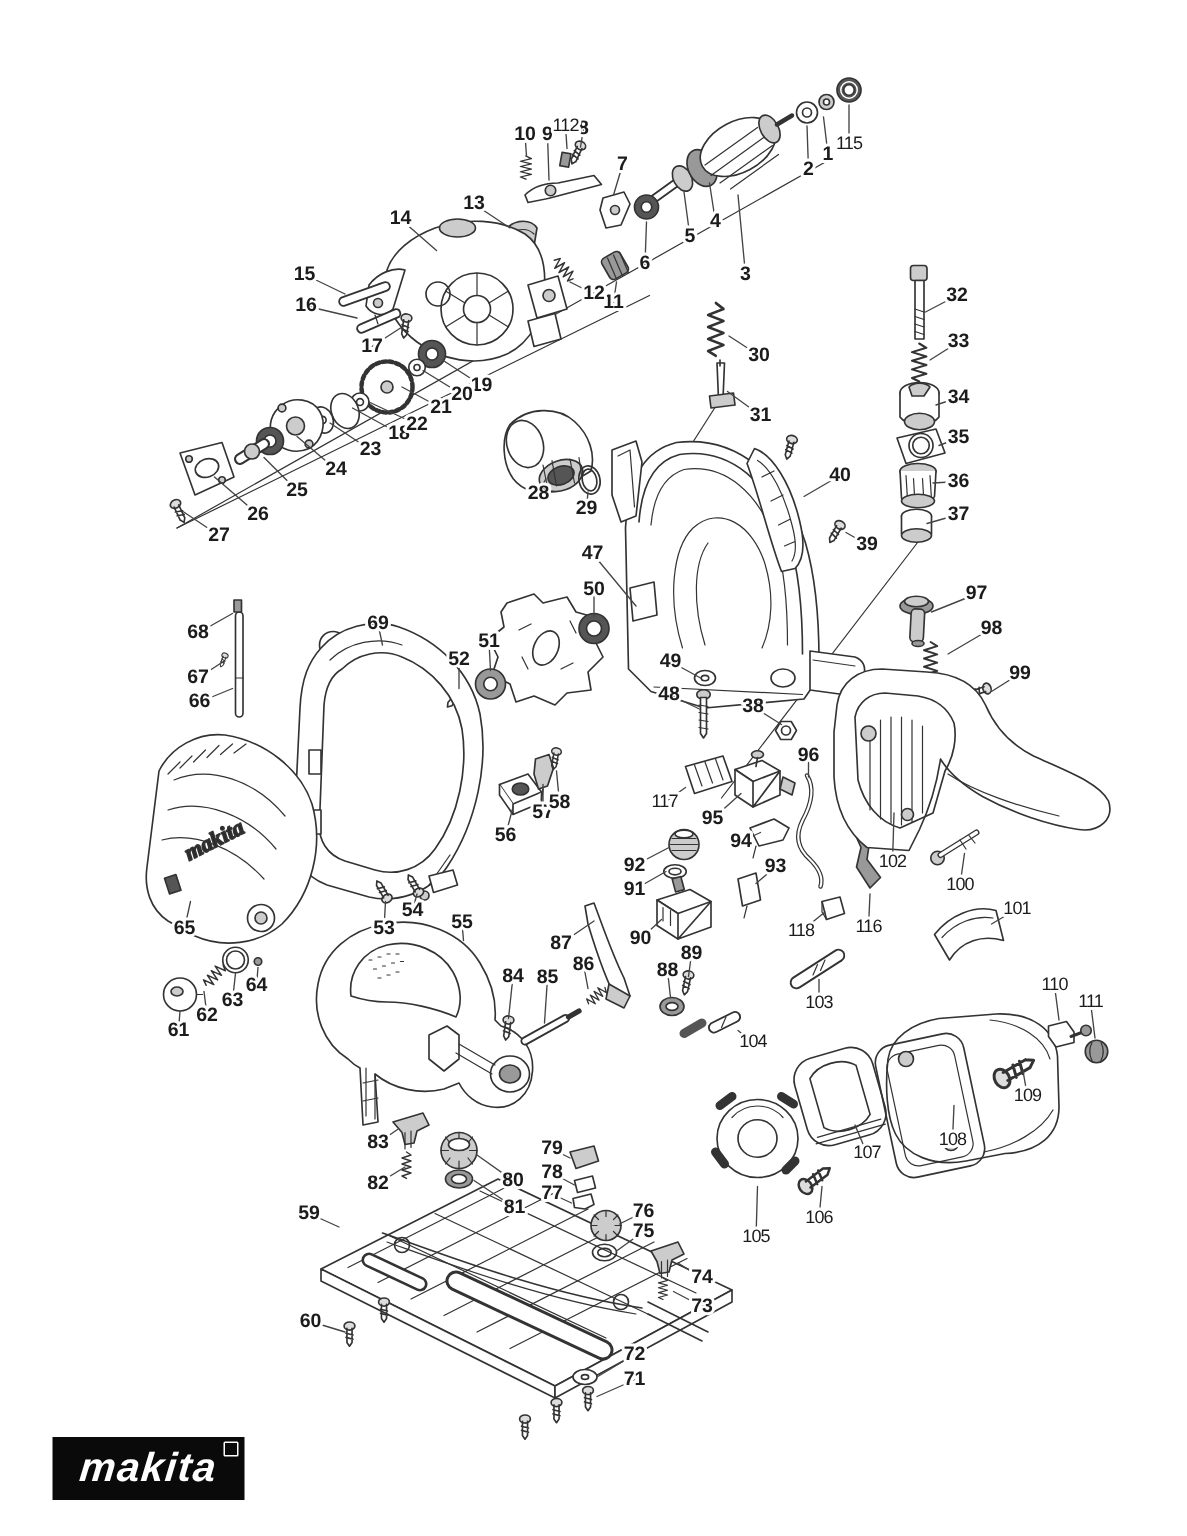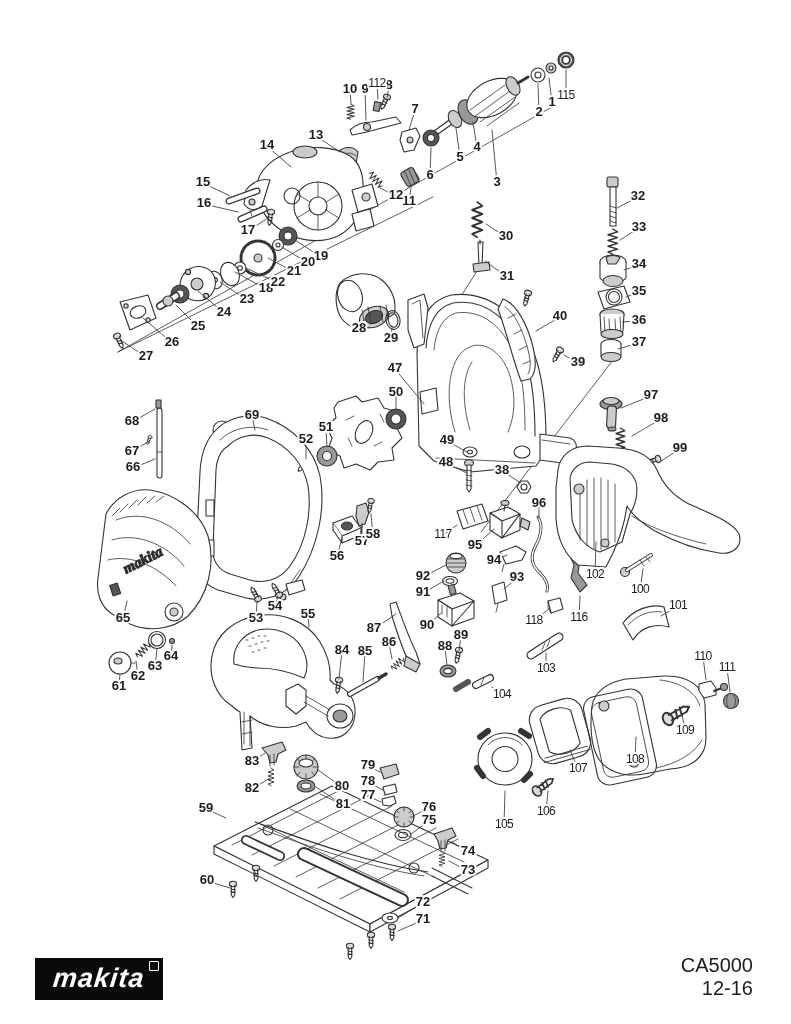--- a/index.html
+++ b/index.html
@@ -629,17 +629,13 @@
           <text x="534" y="621" dominant-baseline="middle" class="co3">118</text>
         </g>
   </g>
 </svg>
 
 <div class="brand">
   <div class="word">makita</div>
   <div class="reg"></div>
 </div>
 
-<div class="model">
-  <div>CA5000</div>
-  <div>12-16</div>
 </div>
-</div>
 
 </body></html>

